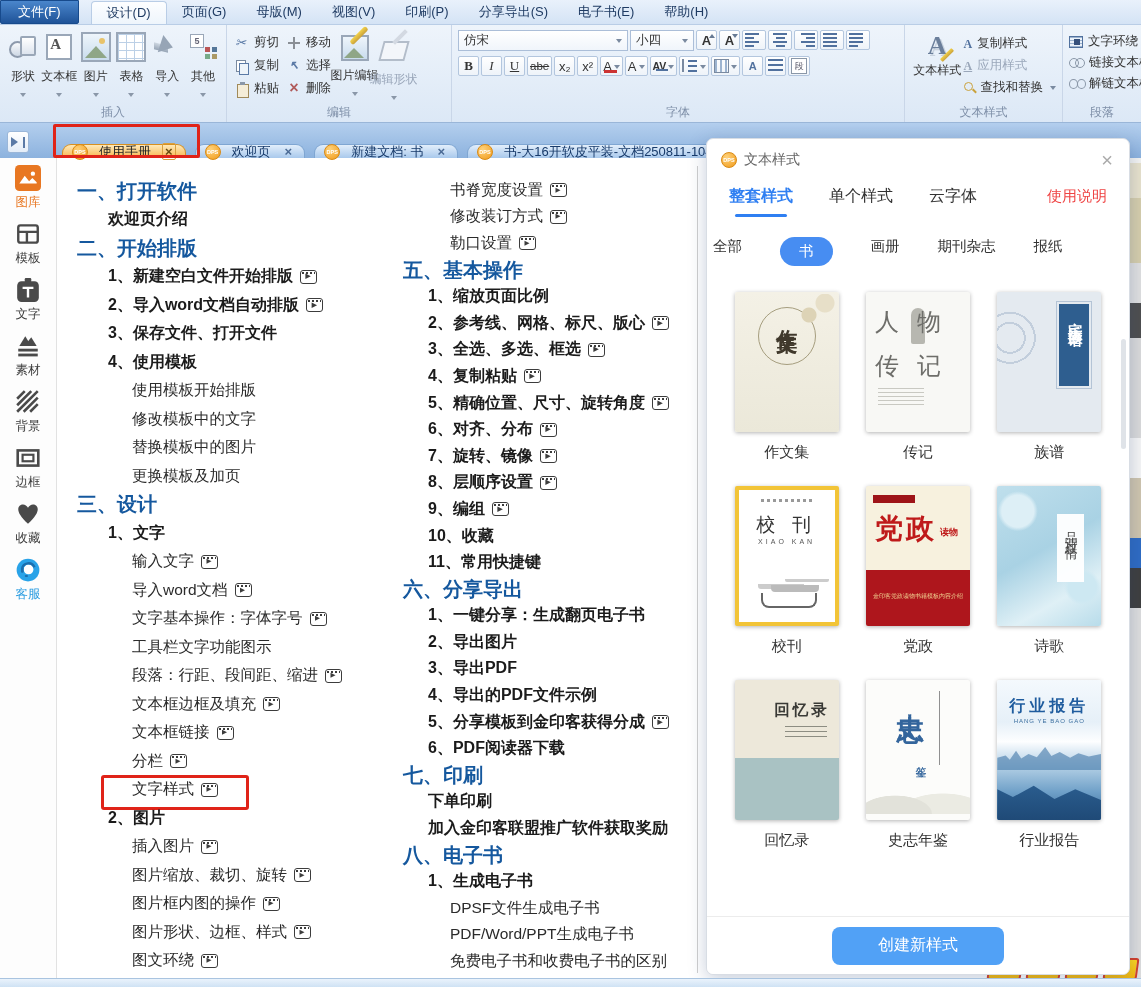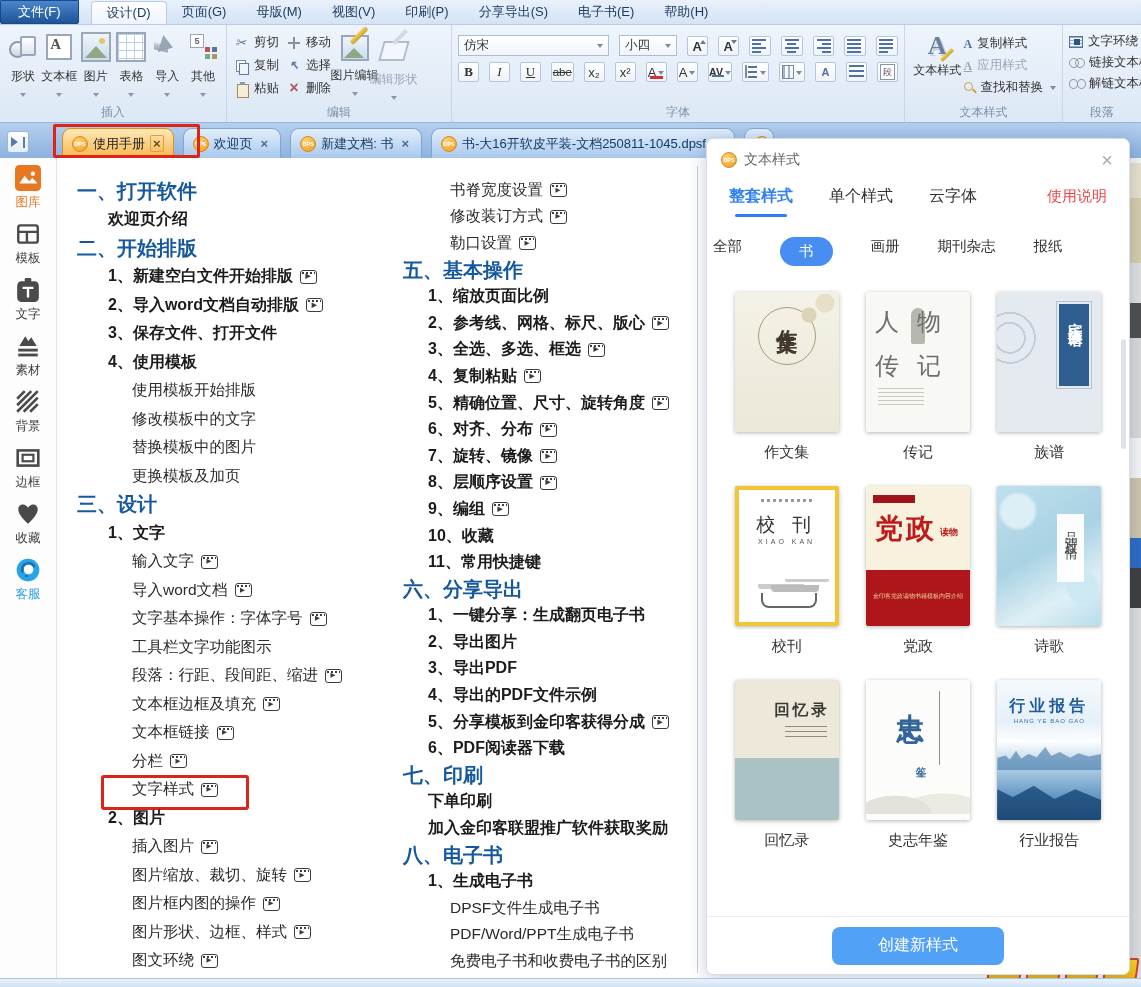--- a/index.html
+++ b/index.html
@@ -55,21 +55,21 @@
   .ic-move::after{content:"";position:absolute;left:1px;top:6px;width:12px;height:2px;background:#8a8f96}
   .ic-select::before{content:"↖";font-size:12px;color:#5b7aa6;position:absolute;left:2px;top:-1px;font-weight:bold}
   .ic-del::before{content:"×";font-size:16px;font-weight:bold;color:#b05a5a;position:absolute;left:2px;top:-3px}
   .pic-edit .bicon{border:2px solid #9aa7b8;background:linear-gradient(#eef5fb,#c9dcee);width:28px;height:26px}
   .pic-edit .bicon::before{content:"";position:absolute;left:1px;bottom:1px;border-left:10px solid transparent;border-right:10px solid transparent;border-bottom:10px solid #8fa687}
   .pic-edit .bicon::after{content:"";position:absolute;right:-3px;top:-4px;width:22px;height:5px;background:linear-gradient(#f3d24a,#caa23c);transform:rotate(-45deg);border-radius:2px}
   .shape-edit .bicon::before{content:"";position:absolute;left:2px;top:6px;width:22px;height:16px;border:2px solid #b3bdca;transform:skewX(-15deg);background:#f3f6fa}
   .shape-edit .bicon::after{content:"";position:absolute;right:0;top:0;width:18px;height:4px;background:#d3d9e2;transform:rotate(-45deg)}
 
   
-  .frow{display:flex;align-items:flex-end;gap:10px;height:26px}
+  .frow{display:flex;align-items:flex-start;gap:2px;height:26px}
   .sel{height:21px;border:1px solid #abbed8;background:linear-gradient(#fff,#f0f5fb);display:flex;align-items:center;padding:0 5px;font-size:12.5px;color:#333}
   .fname{width:170px}.fsize{width:64px}
   .dd{margin-left:auto;width:0;height:0;border:3.5px solid transparent;border-top:4.5px solid #7a8aa0;margin-top:4px}
   .dd2{width:0;height:0;border:3px solid transparent;border-top:4px solid #7a8aa0;margin-top:4px;margin-left:2px}
   .sq{min-width:21px;height:20px;border:1px solid transparent;display:inline-flex;align-items:center;justify-content:center;font-size:13px;color:#333;border-radius:2px;position:relative;padding:0 2px}
   .sq.framed{border-color:#b3c6de;background:linear-gradient(#fff,#eef3f9)}
   .sq.b{font-weight:bold;font-family:"Liberation Serif",serif}
   .sq.i{font-style:italic;font-family:"Liberation Serif",serif}
   .sq.u{text-decoration:underline;font-family:"Liberation Serif",serif}
   .sq.strike{text-decoration:line-through;font-size:11.5px}
@@ -119,21 +119,21 @@
   .ic-unlink{width:15px;height:9px;position:relative;flex:none}
   .ic-unlink::before,.ic-unlink::after{content:"";position:absolute;top:0;width:7px;height:8px;border:1.6px solid #8a97a8;border-radius:50%}
   .ic-unlink::before{left:0}.ic-unlink::after{left:8px}
 
   
   .tabbar{position:absolute;left:0;top:122px;width:100%;height:36px;background:linear-gradient(#b4cfee,#8cb2de);border-top:1px solid #9ab6d8;z-index:18}
   .collapse-btn{position:absolute;left:7px;top:8px;width:22px;height:22px;background:linear-gradient(#fff,#e4edf8);border:1px solid #9ab6d8;border-radius:3px;display:flex;align-items:center;justify-content:center}
   .collapse-btn::before{content:"";width:0;height:0;border:5px solid transparent;border-left:7px solid #5b7aa6}
   .collapse-btn::after{content:"";width:2px;height:11px;background:#5b7aa6;margin-left:0px}
   .dtabs{position:absolute;left:62px;bottom:0;display:flex;gap:9px;align-items:flex-end}
-  .dtab{height:30px;display:flex;align-items:center;gap:5px;padding:0 9px;background:linear-gradient(#e2eefb,#a9c9ec);border:1px solid #7fa6d2;border-bottom:none;border-radius:9px 9px 0 0;font-size:13px;color:#173a6a;white-space:nowrap}
+  .dtab{height:14px;display:flex;align-items:center;gap:11px;padding:0 9px;background:linear-gradient(#e2eefb,#a9c9ec);border:1px solid #7fa6d2;border-bottom:none;border-radius:9px 9px 0 0;font-size:13px;color:#173a6a;white-space:nowrap}
   .dtab.active{background:linear-gradient(#ffe9b8,#f7b64e);border-color:#d89020;color:#222}
   .dtab.stub{width:30px;overflow:hidden}
   .dps-badge{width:16px;height:16px;border-radius:50%;background:radial-gradient(circle at 35% 30%,#ffd27a,#f09a1a);border:1px solid #d98a14;color:#fff;font-size:5.5px;font-weight:bold;display:inline-flex;align-items:center;justify-content:center;flex:none}
   .tclose{font-size:13px;color:#4a6a94;font-weight:bold;line-height:1;padding:1px 2px;border:1px solid transparent;border-radius:2px}
   .dtab.active .tclose{color:#6a4a10;border-color:#d8a040}
 
   
   .main-bg{position:absolute;left:0;top:158px;right:0;bottom:9px;background:#fff}
   .sidebar{position:absolute;left:0;top:158px;width:57px;bottom:9px;background:#fdfdfd;border-right:1px solid #e2e2e2;display:flex;flex-direction:column;align-items:center;padding-top:7px;gap:10px;z-index:10}
   .side-item{display:flex;flex-direction:column;align-items:center;gap:3px;width:100%}

